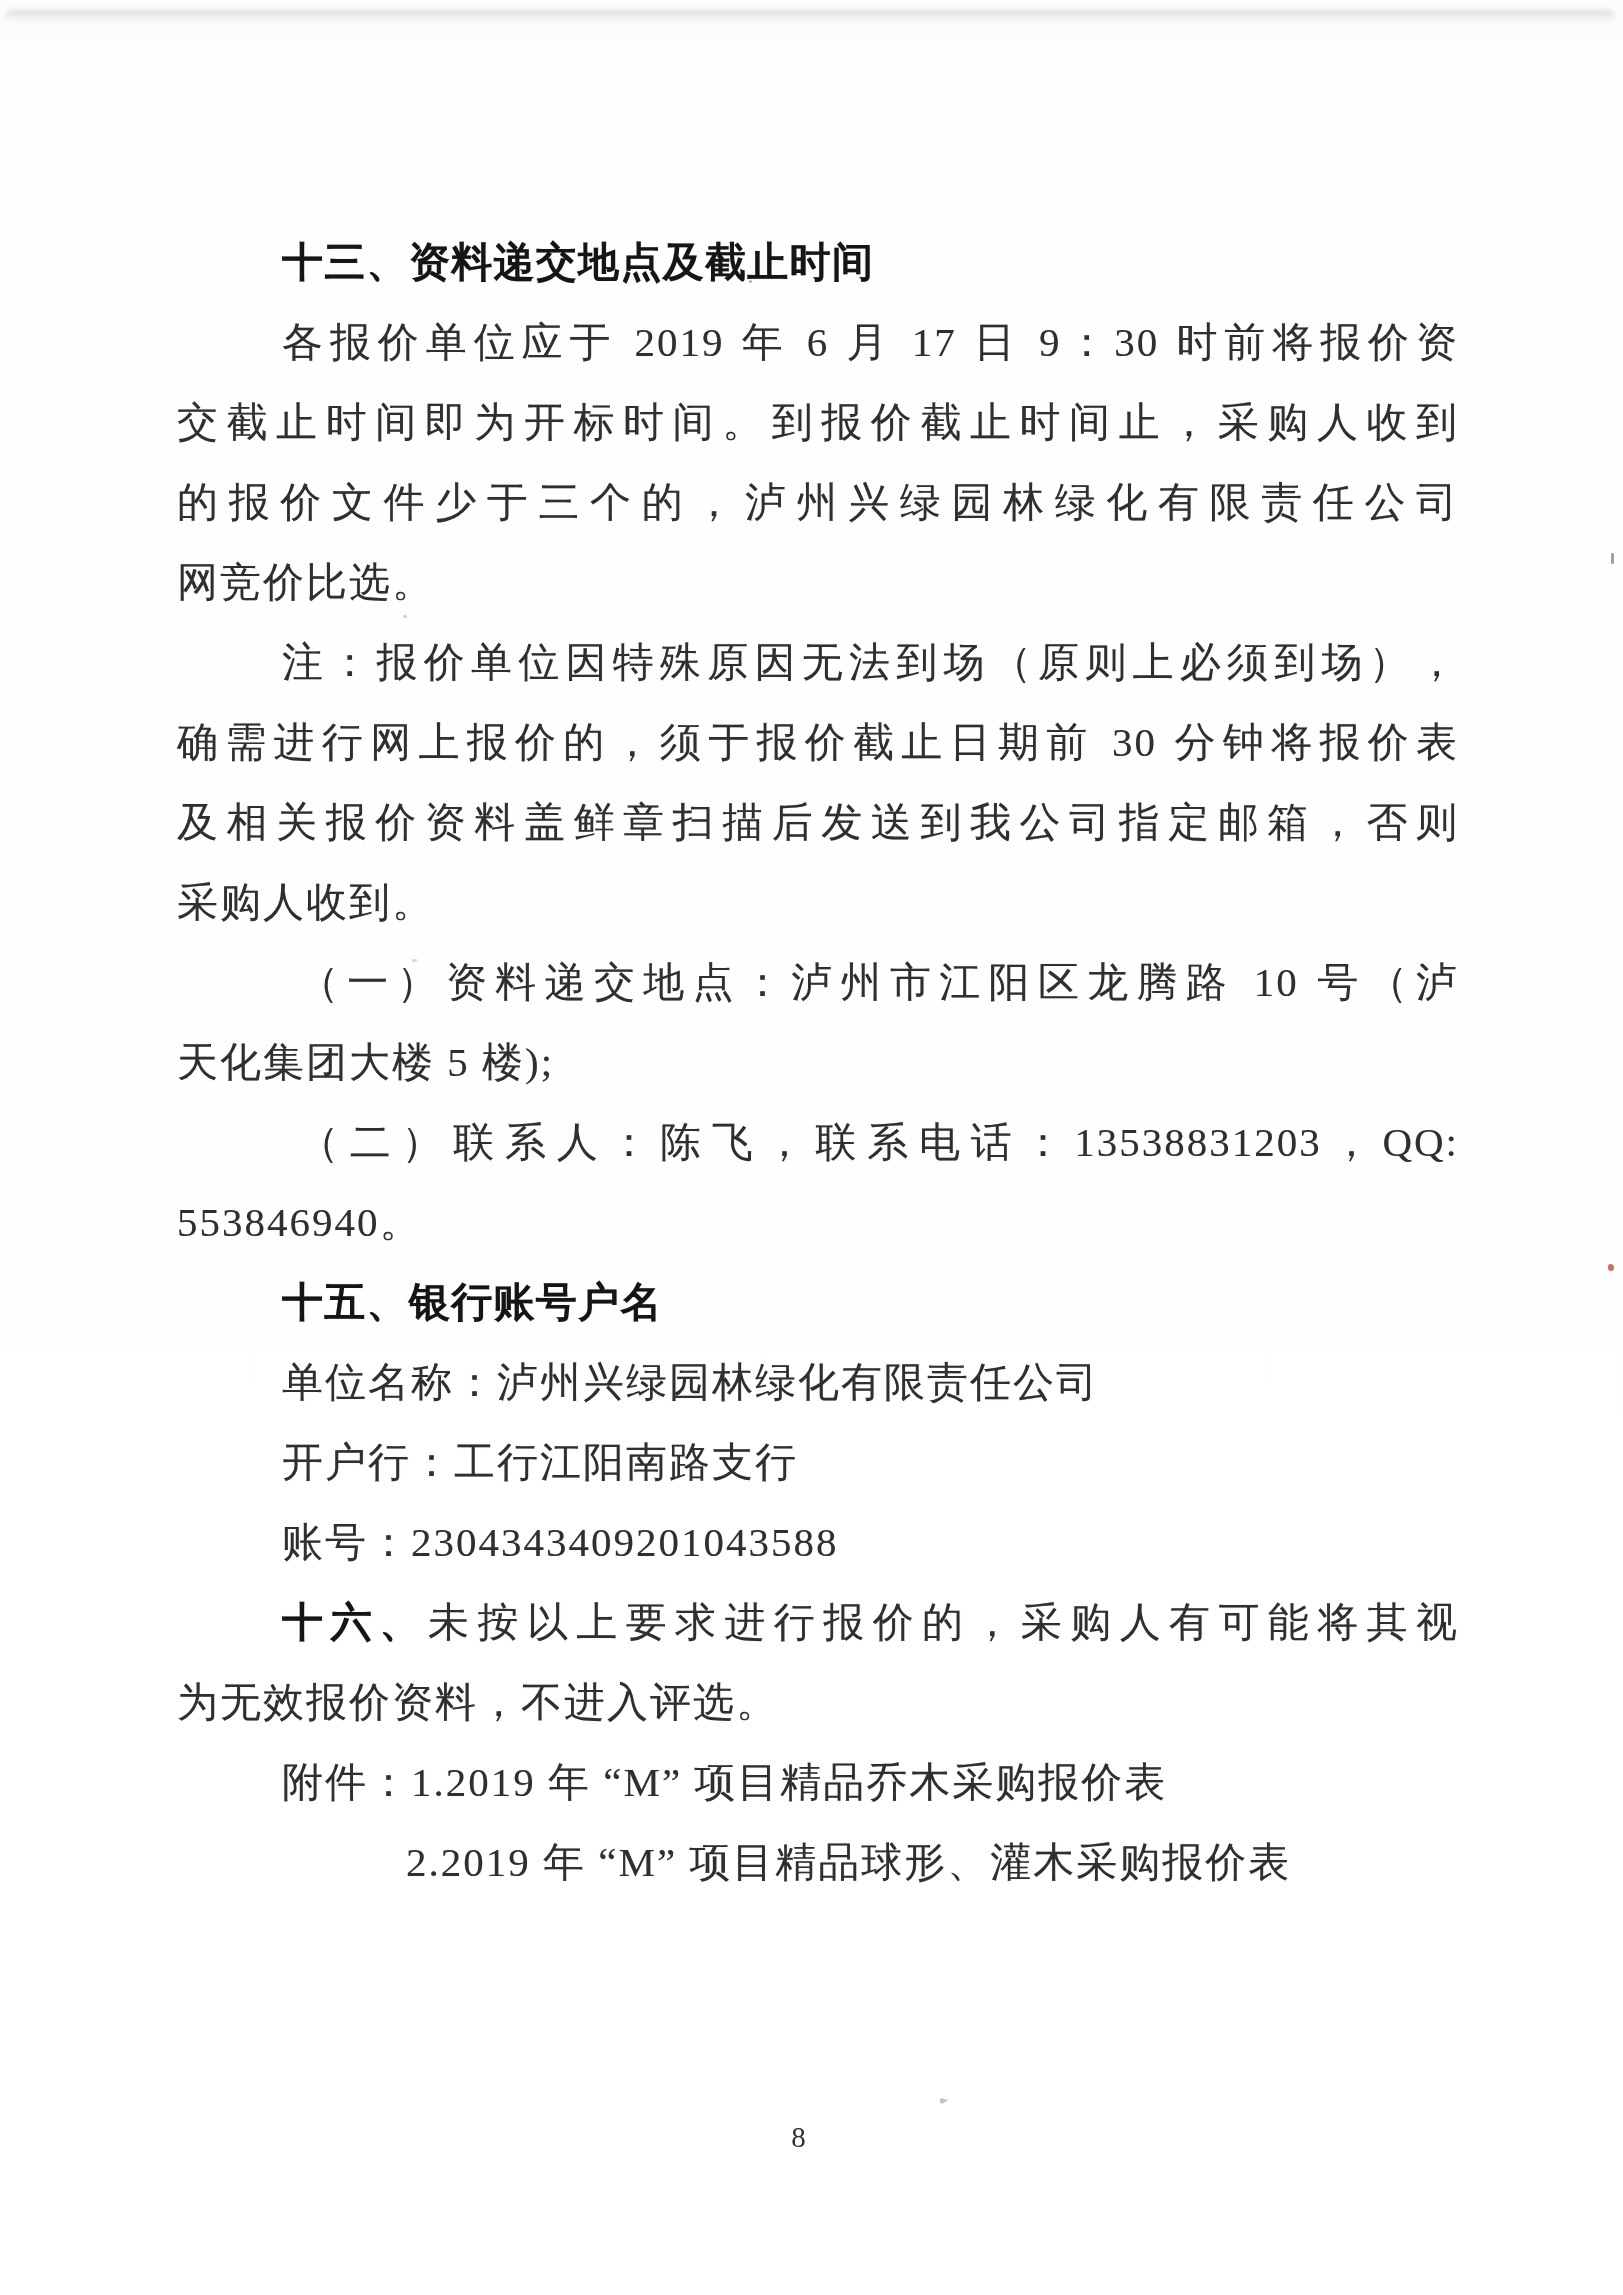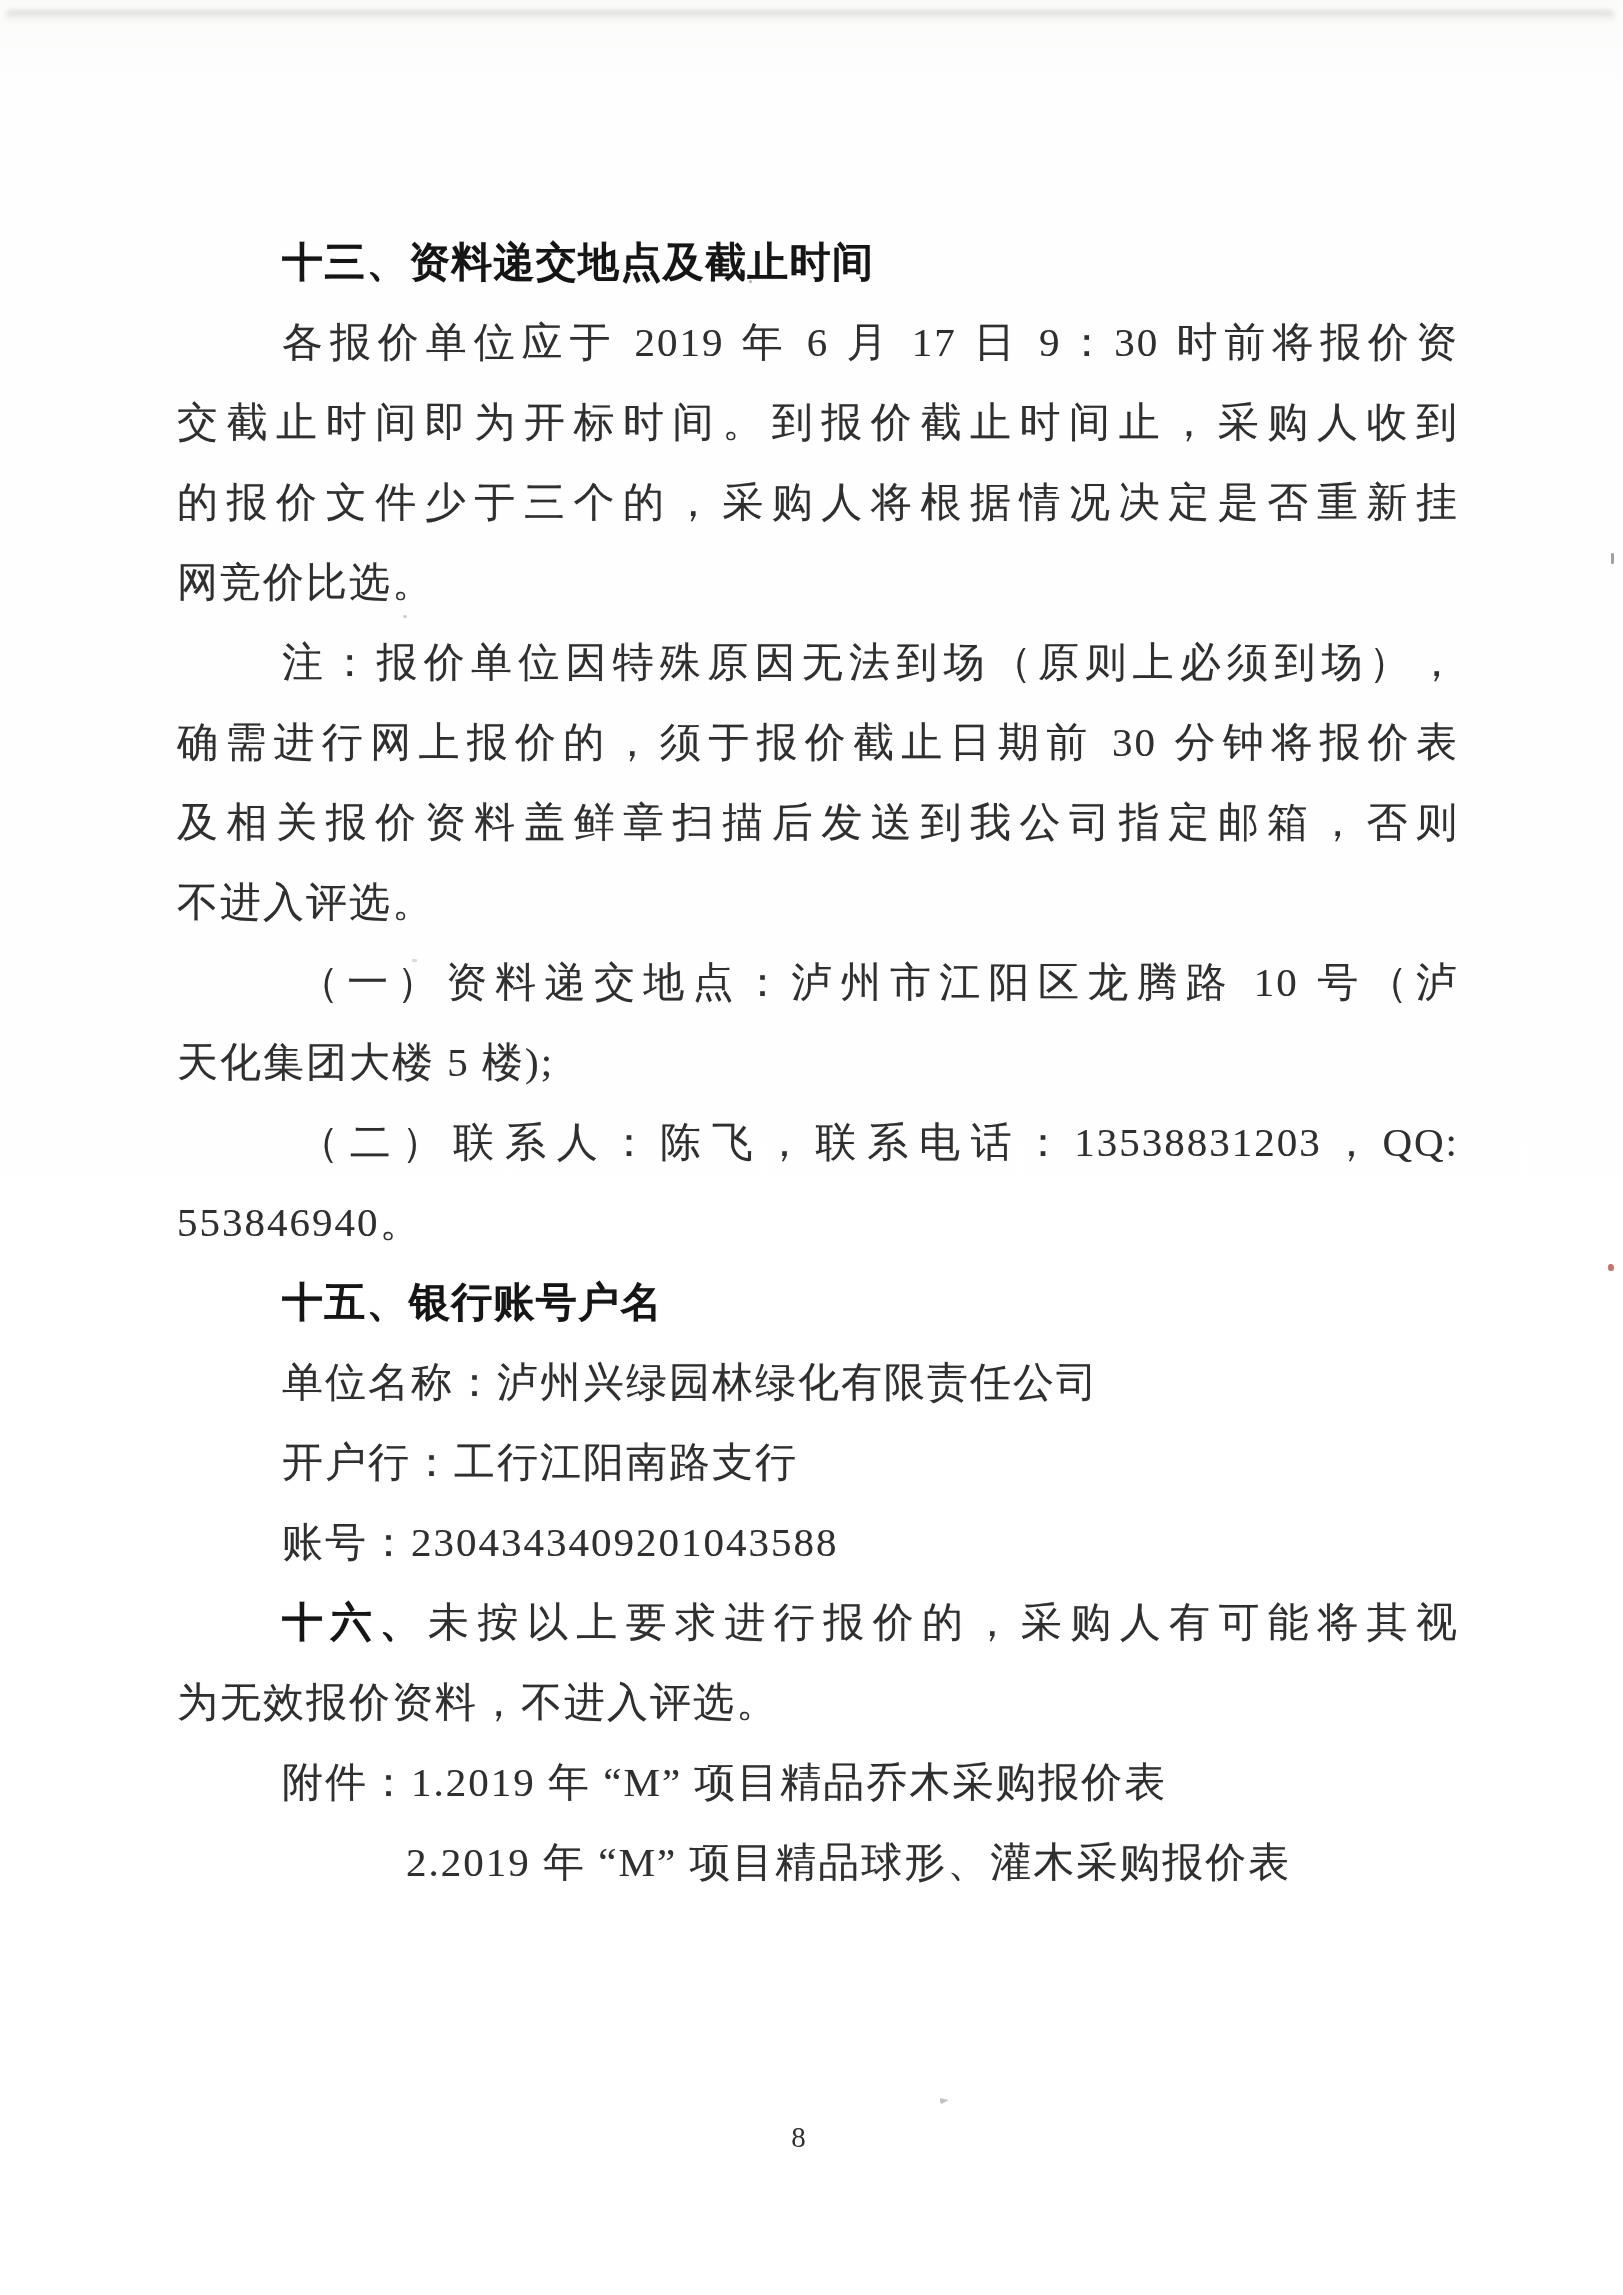--- a/index.html
+++ b/index.html
@@ -61,26 +61,26 @@
 </head>
 <body>
 
 <div class="page">
   <div class="scan-band"></div>
 
   <div class="content">
     <div class="ln h ind1">十三、资料递交地点及截止时间</div>
     <div class="ln ind1 just">各报价单位应于 2019 年 6 月 17 日 9：30 时前将报价资</div>
     <div class="ln just">交截止时间即为开标时间。到报价截止时间止，采购人收到</div>
-    <div class="ln just">的报价文件少于三个的，采购人将根据情况决定是否重新挂</div>
+    <div class="ln just">的报价文件少于三个的，泸州兴绿园林绿化有限责任公司</div>
     <div class="ln">网竞价比选。</div>
     <div class="ln ind1 just">注：报价单位因特殊原因无法到场（原则上必须到场），</div>
     <div class="ln just">确需进行网上报价的，须于报价截止日期前 30 分钟将报价表</div>
     <div class="ln just">及相关报价资料盖鲜章扫描后发送到我公司指定邮箱，否则</div>
-    <div class="ln">不进入评选。</div>
+    <div class="ln">采购人收到。</div>
     <div class="ln ind2 just">（一）资料递交地点：泸州市江阳区龙腾路 10 号（泸</div>
     <div class="ln">天化集团大楼 5 楼);</div>
     <div class="ln ind2 just">（二）联系人：陈飞，联系电话：13538831203，QQ:</div>
     <div class="ln">553846940。</div>
     <div class="ln h ind1">十五、银行账号户名</div>
     <div class="ln ind1">单位名称：泸州兴绿园林绿化有限责任公司</div>
     <div class="ln ind1">开户行：工行江阳南路支行</div>
     <div class="ln ind1">账号：2304343409201043588</div>
     <div class="ln ind1 just"><span class="h">十六、</span><span>未按以上要求进行报价的，采购人有可能将其视</span></div>
     <div class="ln">为无效报价资料，不进入评选。</div>

